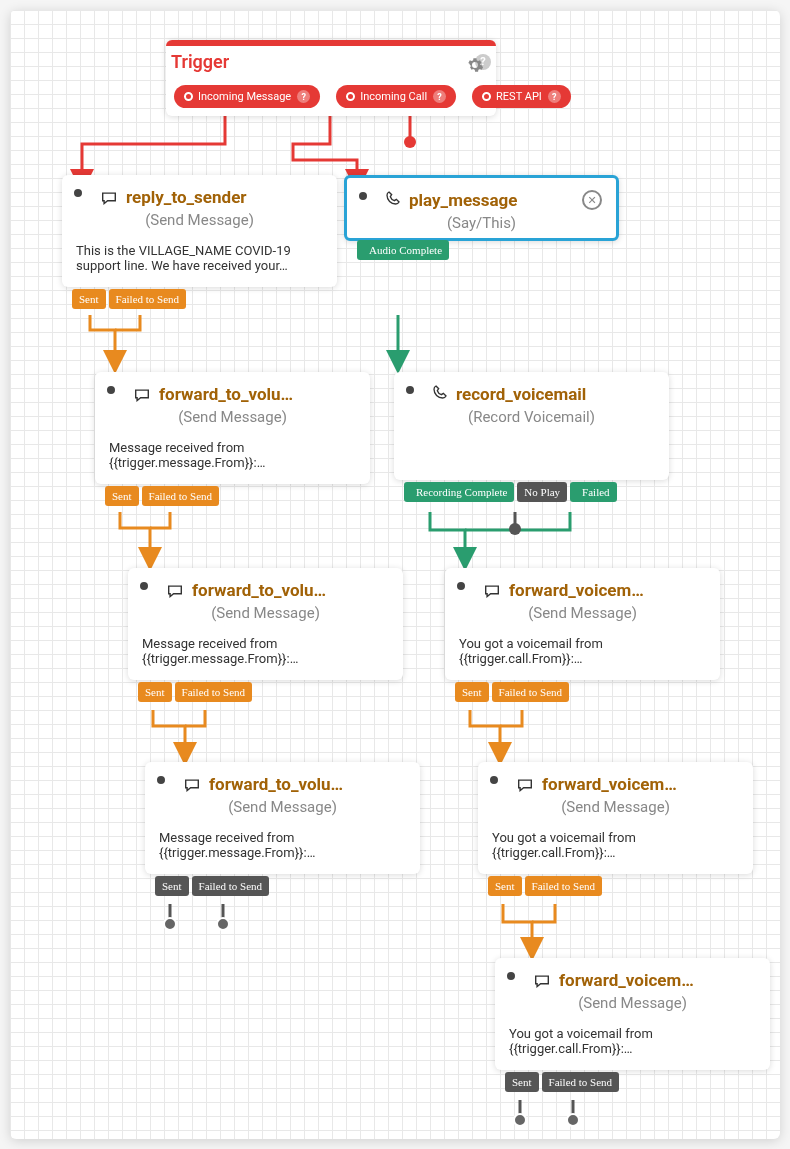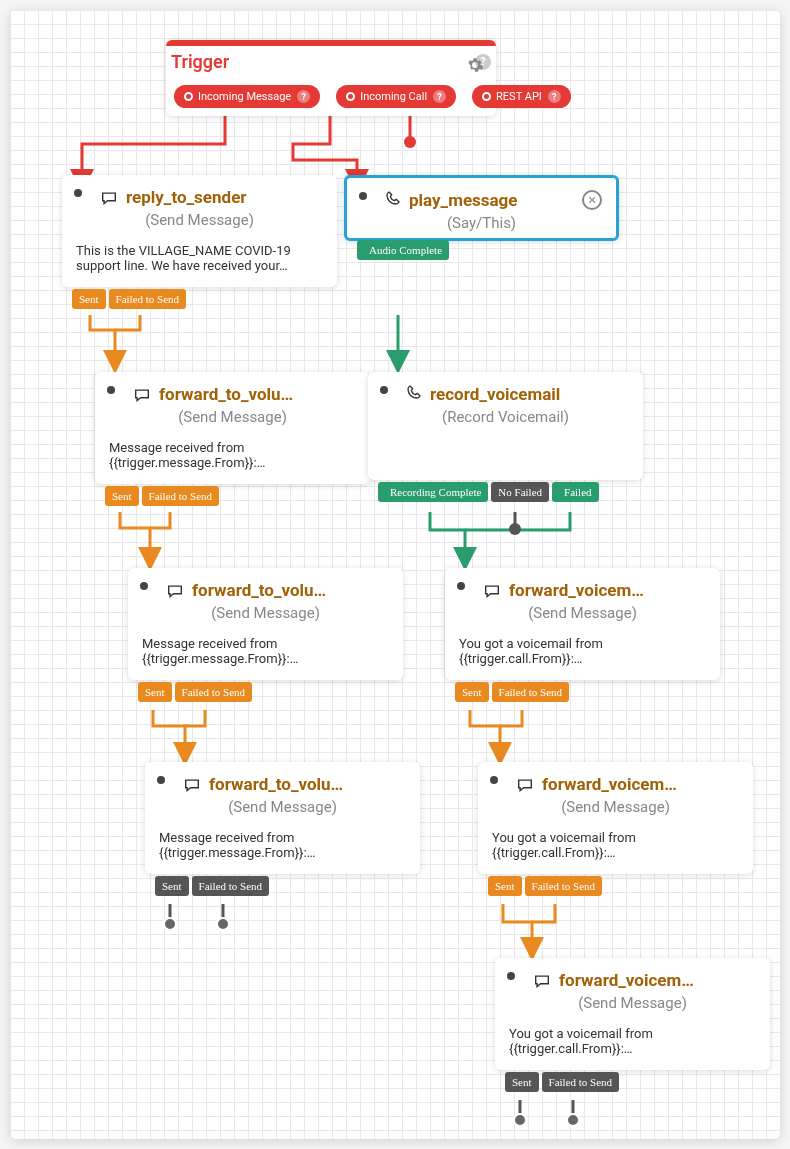--- a/index.html
+++ b/index.html
@@ -314,33 +314,33 @@
     <span class="widget-title">forward_to_volu…</span>
   </div>
   <div class="widget-sub">(Send Message)</div>
   <div class="widget-body">Message received from {{trigger.message.From}}:…</div>
   <div class="outputs">
     <span class="out orange">Sent</span>
     <span class="out orange">Failed to Send</span>
   </div>
 </div>
 
-<div class="widget" style="top:362px; left:358px;">
+<div class="widget" style="top:362px; left:384px;">
   <div class="widget-head">
     <span class="port-in"></span>
     <span class="widget-icon phone-icon"><svg viewBox="0 0 24 24">
             <path fill="none" stroke="#333" stroke-width="2" d="M6 3l4 4-2 3c1 3 3 5 6 6l3-2 4 4c-1 2-3 3-5 3C9 21 3 15 3 8c0-2 1-4 3-5z"></path>
           </svg></span>
     <span class="widget-title">record_voicemail</span>
   </div>
   <div class="widget-sub">(Record Voicemail)</div>
   <div class="widget-body"></div>
   <div class="outputs">
     <span class="out green">Recording Complete</span>
-    <span class="out gray">No Failed</span>
+    <span class="out gray">No Play</span>
     <span class="out green">Failed</span>
   </div>
 </div>
 
 <div class="widget" style="top:558px; left:118px;">
   <div class="widget-head">
     <span class="port-in"></span>
     <span class="widget-icon msg-icon"><svg viewBox="0 0 24 20">
             <path fill="none" stroke="#333" stroke-width="2" d="M3 3h18v11H10l-5 4v-4H3z"></path>
           </svg></span>

